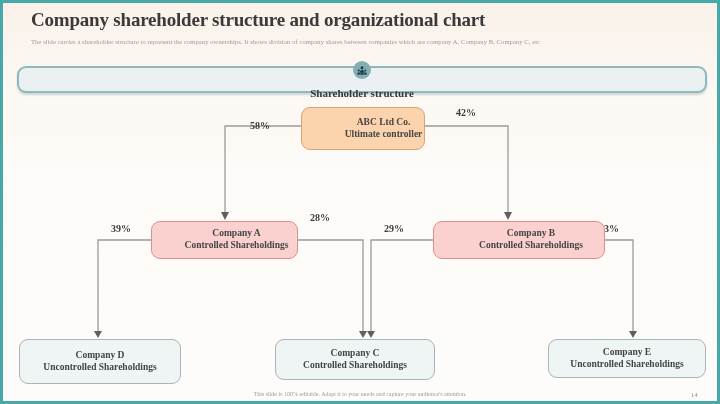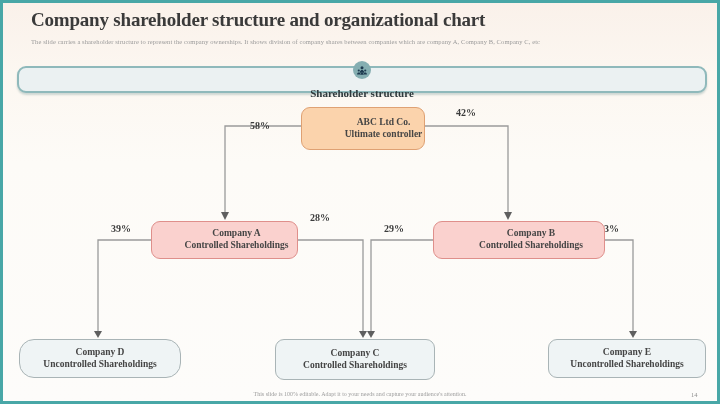--- a/index.html
+++ b/index.html
@@ -116,21 +116,21 @@
   <div class="node node-controlled" style="left:148px;top:218px;width:147px;height:38px;">
     <span>Company A</span>
     <span>Controlled Shareholdings</span>
   </div>
 
   <div class="node node-controlled" style="left:430px;top:218px;width:172px;height:38px;">
     <span>Company B</span>
     <span>Controlled Shareholdings</span>
   </div>
 
-  <div class="node node-light" style="left:16px;top:336px;width:162px;height:39px;border-radius:15px;">
+  <div class="node node-light" style="left:16px;top:336px;width:162px;height:45px;">
     <span>Company D</span>
     <span>Uncontrolled Shareholdings</span>
   </div>
 
   <div class="node node-light" style="left:272px;top:336px;width:160px;height:41px;">
     <span>Company C</span>
     <span>Controlled Shareholdings</span>
   </div>
 
   <div class="node node-light" style="left:545px;top:336px;width:158px;height:39px;">

